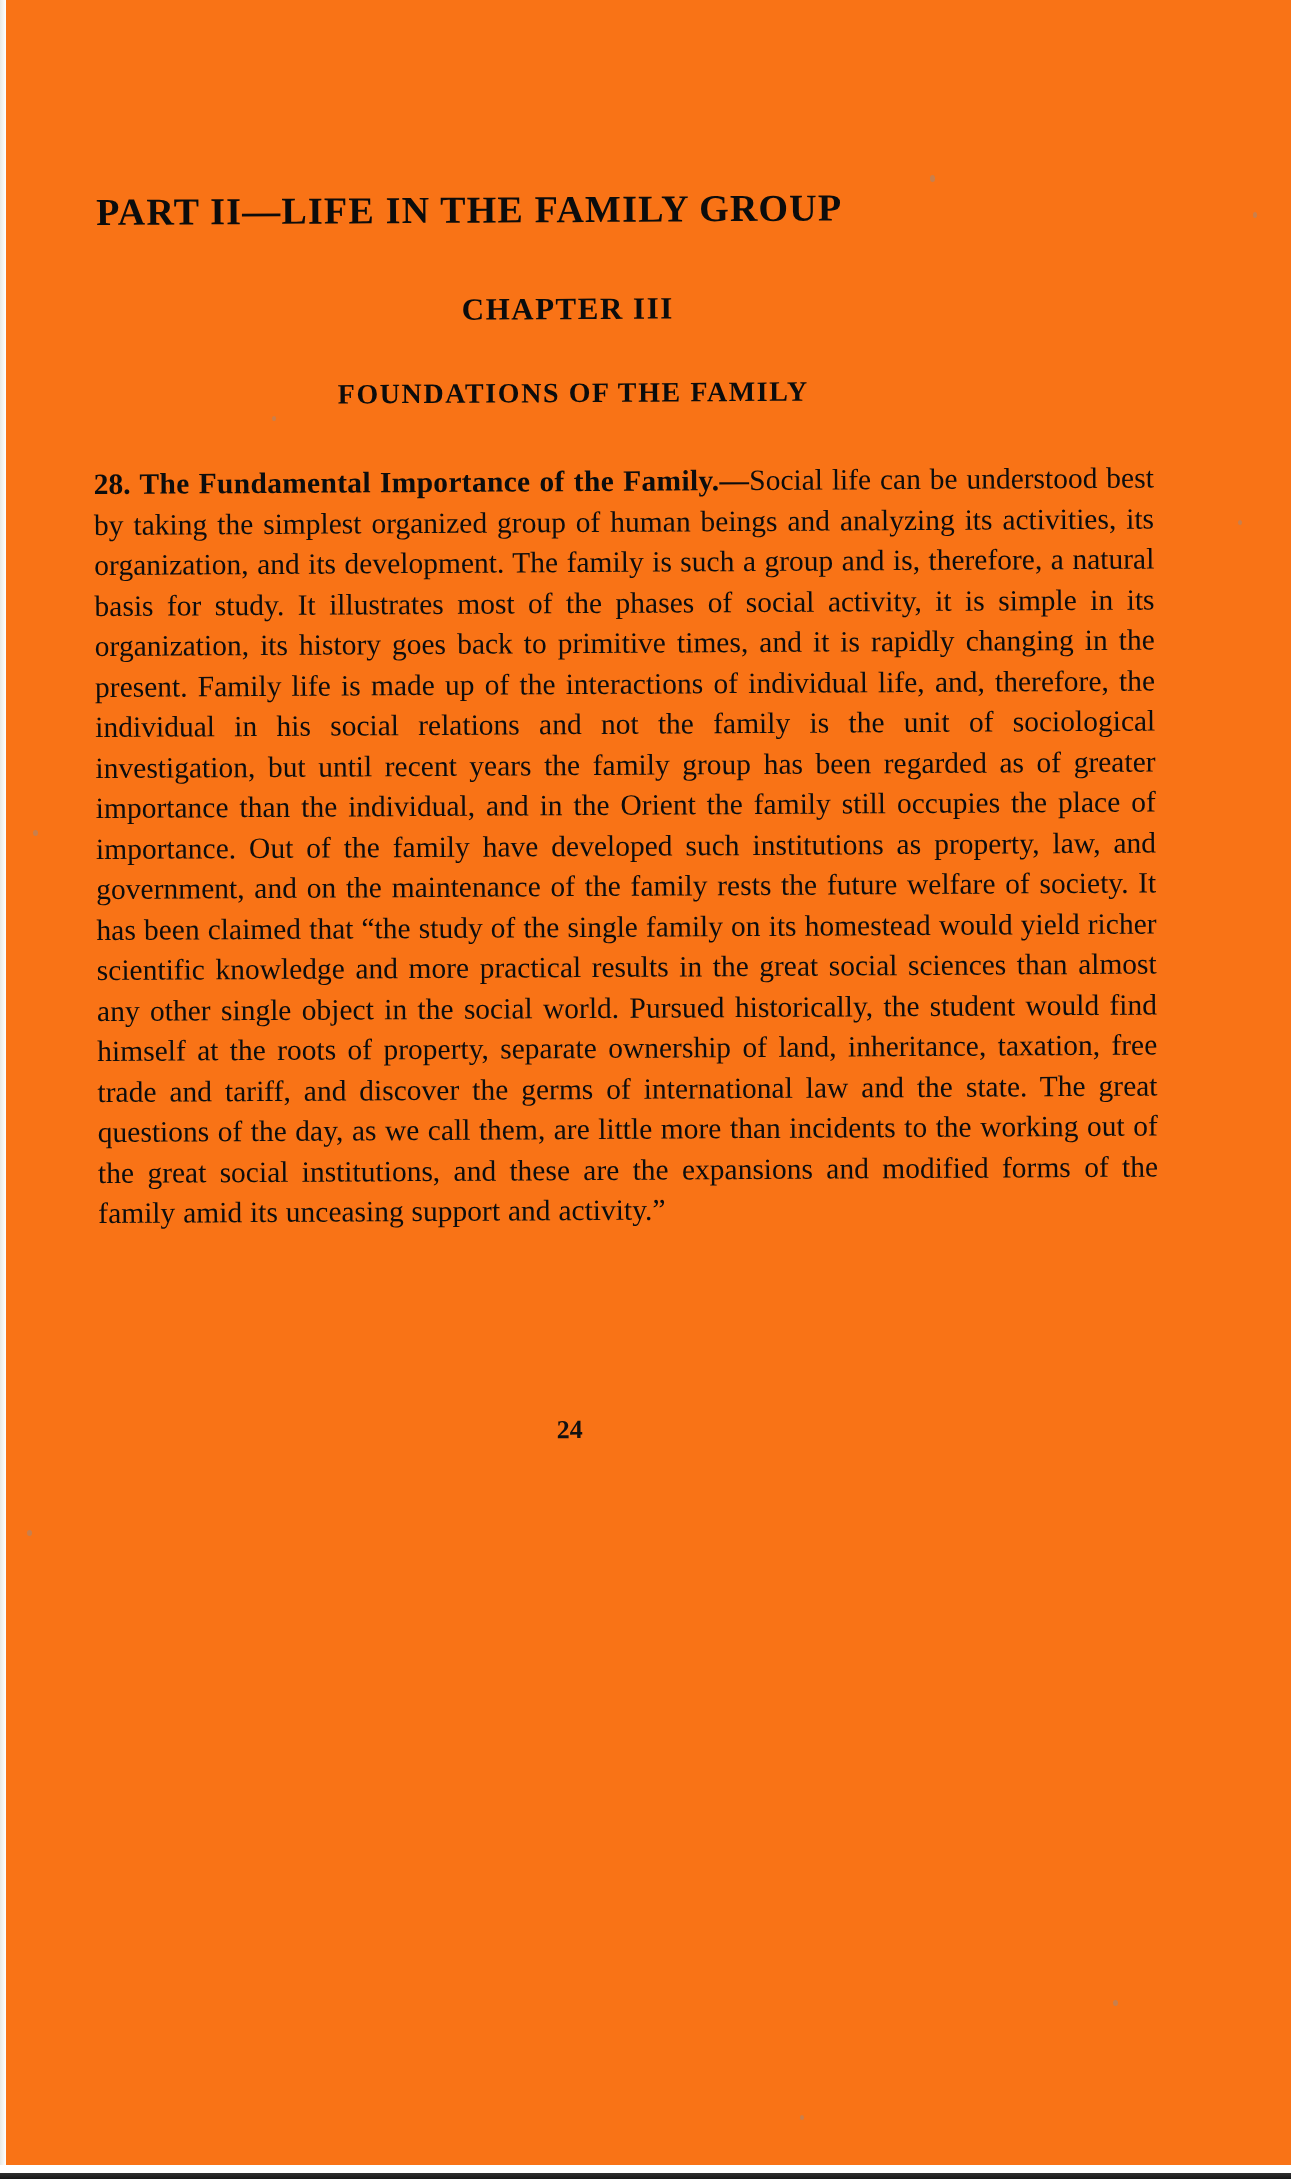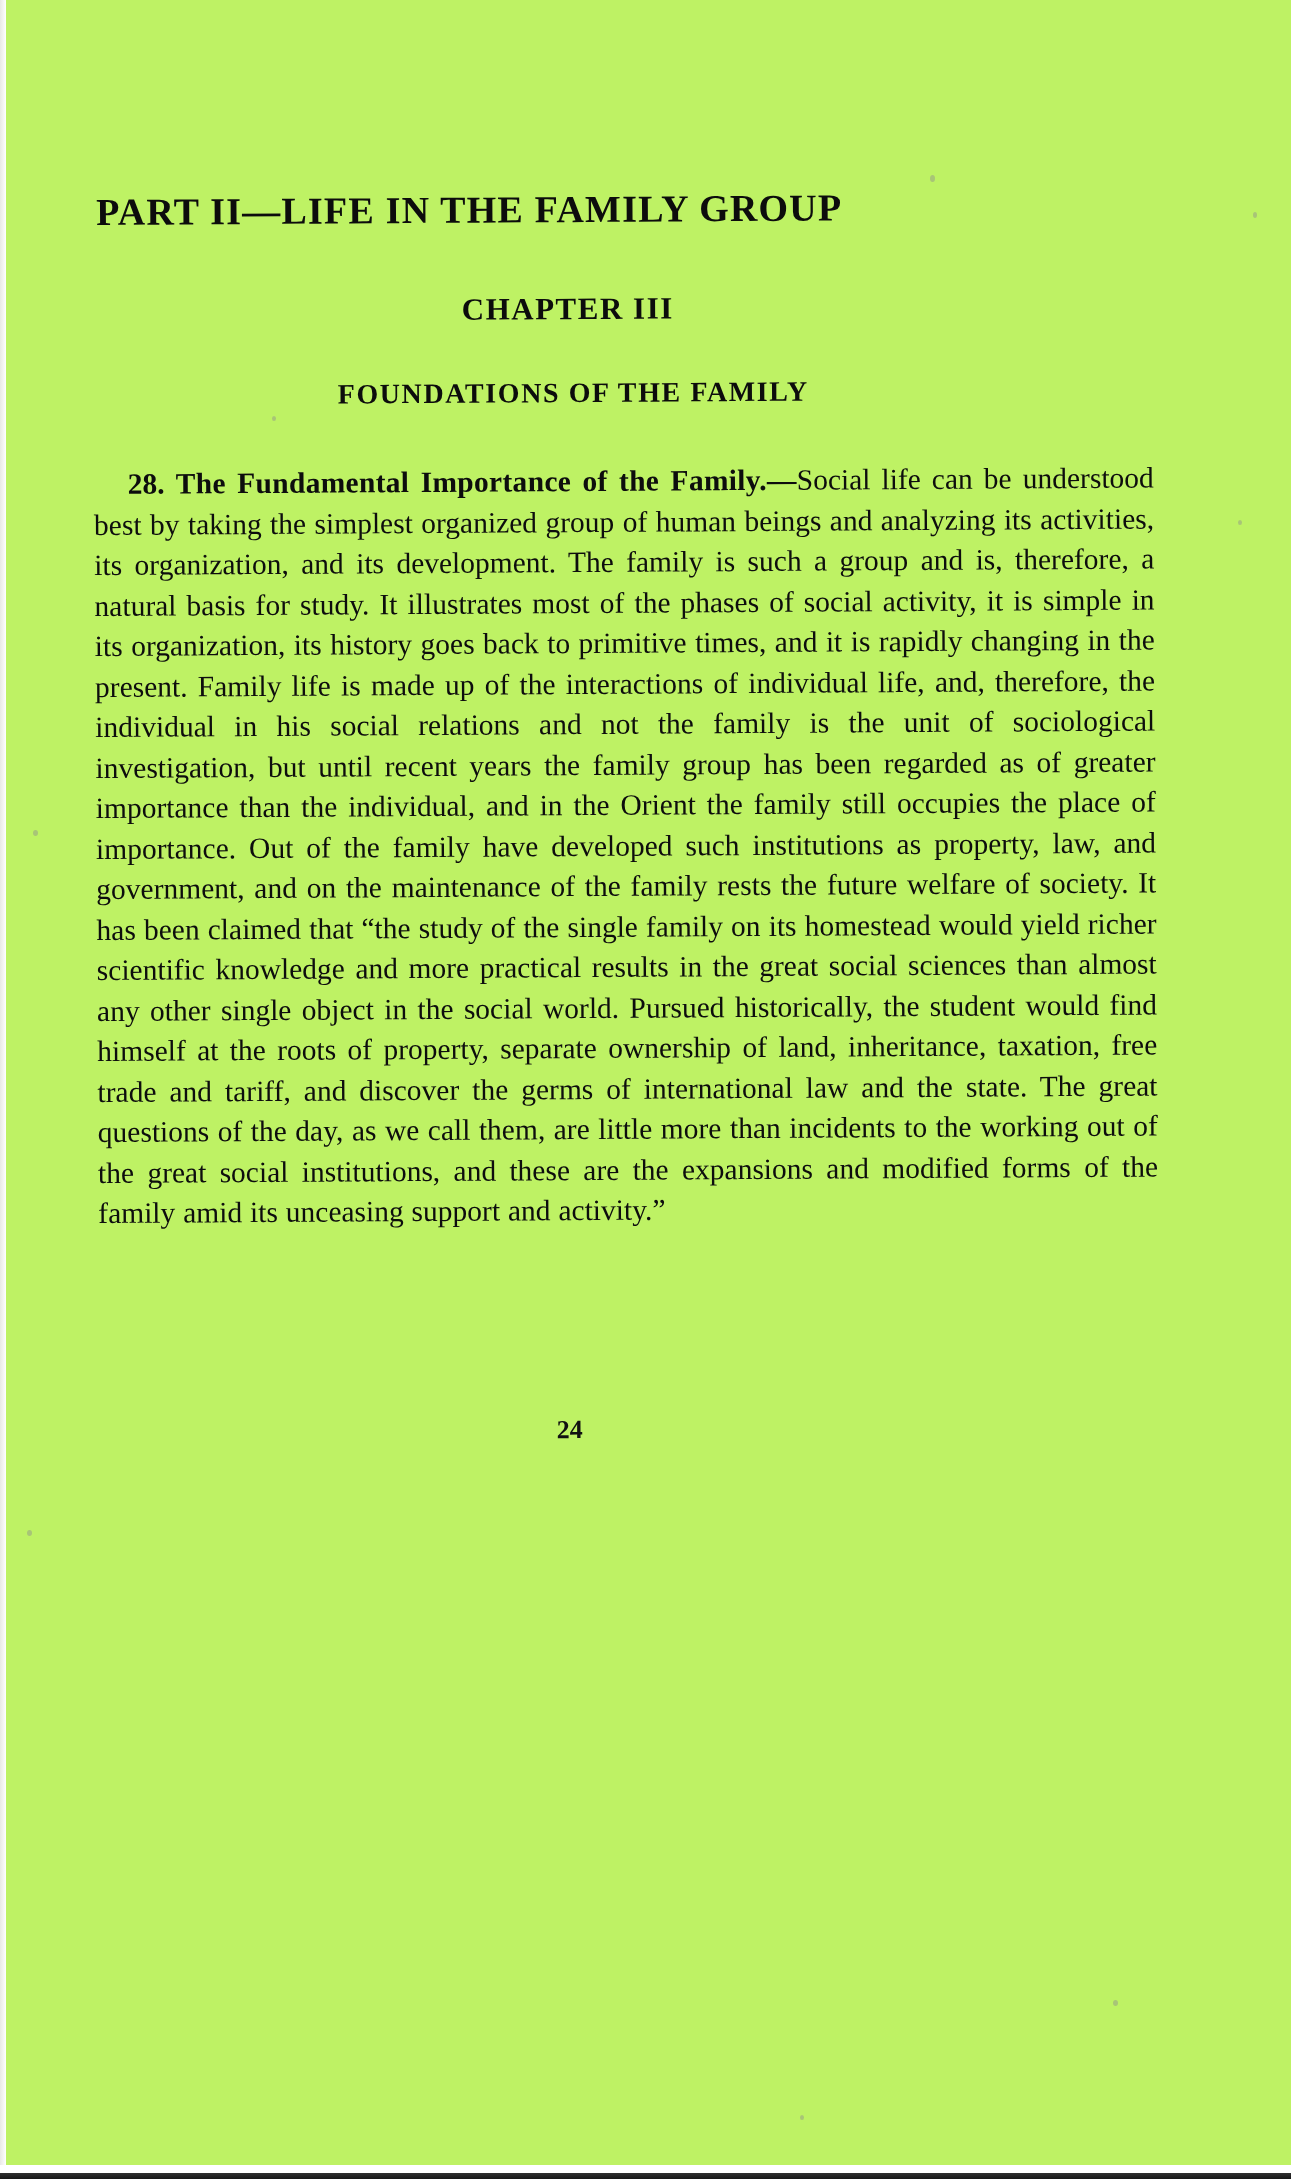--- a/index.html
+++ b/index.html
@@ -13,21 +13,21 @@
     position: relative;
     font-family: "Liberation Serif", serif;
     color: #111111;
     overflow: hidden;
   }
 
   
   .page {
     position: absolute;
     inset: 0;
-    background: #bef264;
+    background: #f97316;
   }
 
   .content {
     position: absolute;
     left: 92px;
     top: 190px;
     width: 1110px;
     transform: rotate(-0.35deg);
     transform-origin: left top;
   }
@@ -72,21 +72,20 @@
     text-align: justify;
     text-justify: inter-word;
     color: #0d0d0d;
     margin: 0;
     width: 1060px;
     word-spacing: 0.5px;
   }
 
   .section-num {
     font-weight: 700;
-    margin-left: 34px;
   }
 
   .section-head {
     font-weight: 700;
     letter-spacing: 0.3px;
   }
 
   .page-number {
     position: absolute;
     left: 0;

